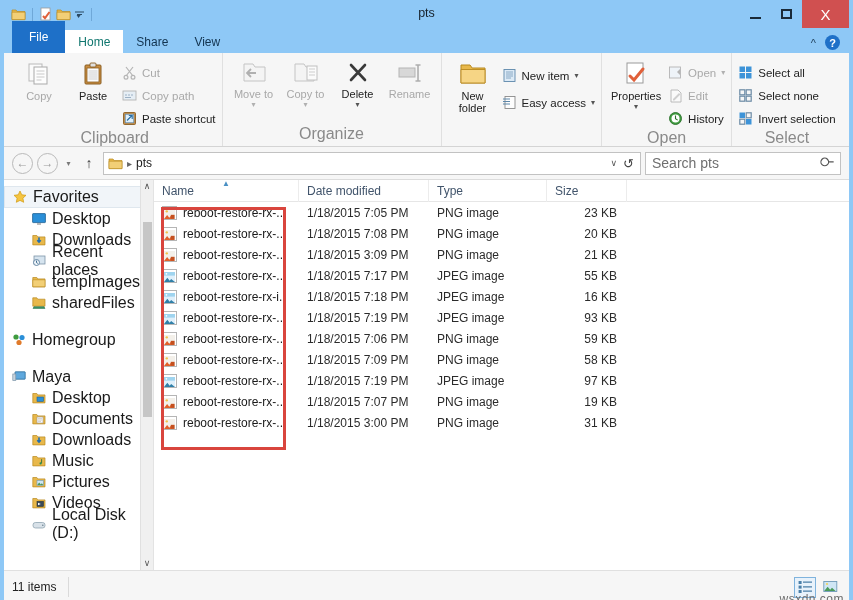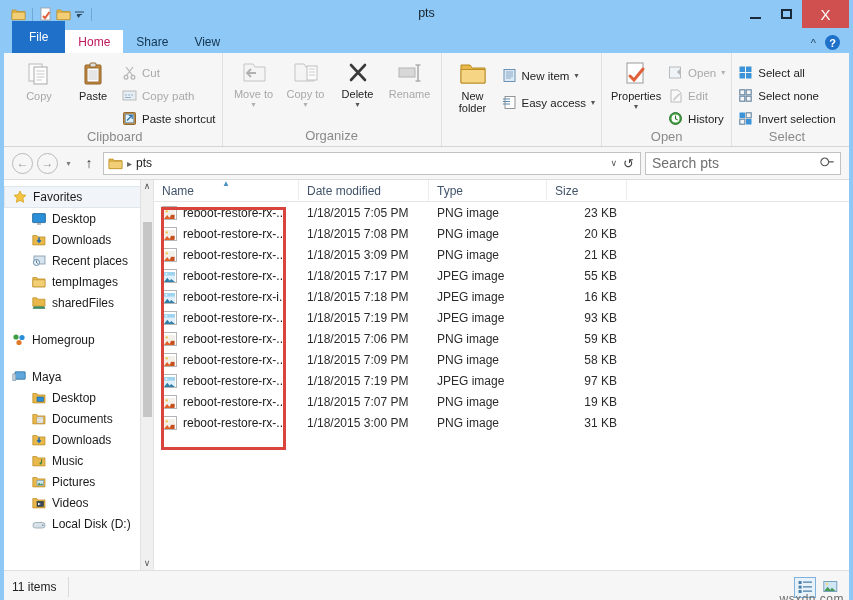--- a/index.html
+++ b/index.html
@@ -43,41 +43,41 @@
   .tabrow {
     display: flex; align-items: flex-end; height: 25px;
     background: #8ec8f6; padding-left: 8px; position: relative;
   }
   .tab {
     height: 23px; padding: 0 13px;
     display: flex; align-items: center;
     font-size: 12px; color: #12334f; background: transparent;
   }
   .tab.file { background: #1e70c8; color: #fff; height: 25px; padding: 16px 17px; }
-  .tab.active { background: #ffffff; color: #be185d; }
+  .tab.active { background: #ffffff; color: #0f766e; }
   .tabrow-right {
     margin-left: auto; display: flex; align-items: center; gap: 9px;
     padding-right: 9px; padding-bottom: 3px;
   }
   .chev-up { font-size: 11px; color: #22435e; }
   .helpicon {
     width: 15px; height: 15px; border-radius: 50%;
     background: #1e70c8; color: #fff; font-size: 11px; font-weight: bold;
     display: flex; align-items: center; justify-content: center;
   }
 
   
   .ribbon {
     background: #f6f6f6; border-bottom: 1px solid #d4d4d4;
     height: 94px; display: flex; align-items: stretch;
     padding-left: 4px;
   }
   .grp { display: flex; flex-direction: column; border-right: 1px solid #e0e0e0; }
   .grp-body { flex: 1; display: flex; align-items: flex-start; padding: 5px 6px 0 6px; gap: 4px; }
-  .grp-title { text-align: center; font-size: 13px; color: #8a8a8a; padding-bottom: 3px; }
+  .grp-title { text-align: center; font-size: 16px; color: #8a8a8a; padding-bottom: 3px; }
   .bigbtn {
     width: 50px; display: flex; flex-direction: column; align-items: center;
     font-size: 11px; color: #222; padding-top: 3px;
   }
   .bigbtn .lbl { text-align: center; line-height: 12px; margin-top: 3px; }
   .bigbtn.dim { color: #a8a8a8; }
   .smallcol { display: flex; flex-direction: column; gap: 2px; padding-top: 4px; }
   .smallbtn { display: flex; align-items: center; gap: 5px; font-size: 11.5px; color: #222; height: 21px; }
   .smallbtn.dim { color: #a9a9a9; }
   .caret { font-size: 8px; color: #555; }
@@ -115,21 +115,21 @@
   .mag { margin-left: auto; font-size: 12px; color: #555; transform: rotate(-45deg); }
 
   
   .body { display: flex; height: 390px; background: #fff; }
   .nav {
     width: 150px; background: #fff; border-right: 1px solid #e3e3e3;
     padding-top: 6px; position: relative;
   }
   .navitem {
     display: flex; align-items: center; gap: 6px;
-    height: 21px; font-size: 12px; color: #1a1a1a; padding-left: 10px;
+    height: 21px; font-size: 16px; color: #1a1a1a; padding-left: 10px;
   }
   .navitem.root { padding-left: 8px; }
   .navitem.child { padding-left: 28px; }
   .navitem.sel { background: #f1f5f9; border: 1px solid #dfe7ee; height: 22px; margin-right: 4px; }
   .navgap { height: 16px; }
   .navscroll {
     position: absolute; right: 0; top: 0; width: 13px; height: 100%;
     background: #f0f0f0; border-left: 1px solid #e0e0e0;
     display: flex; flex-direction: column; align-items: center;
   }

